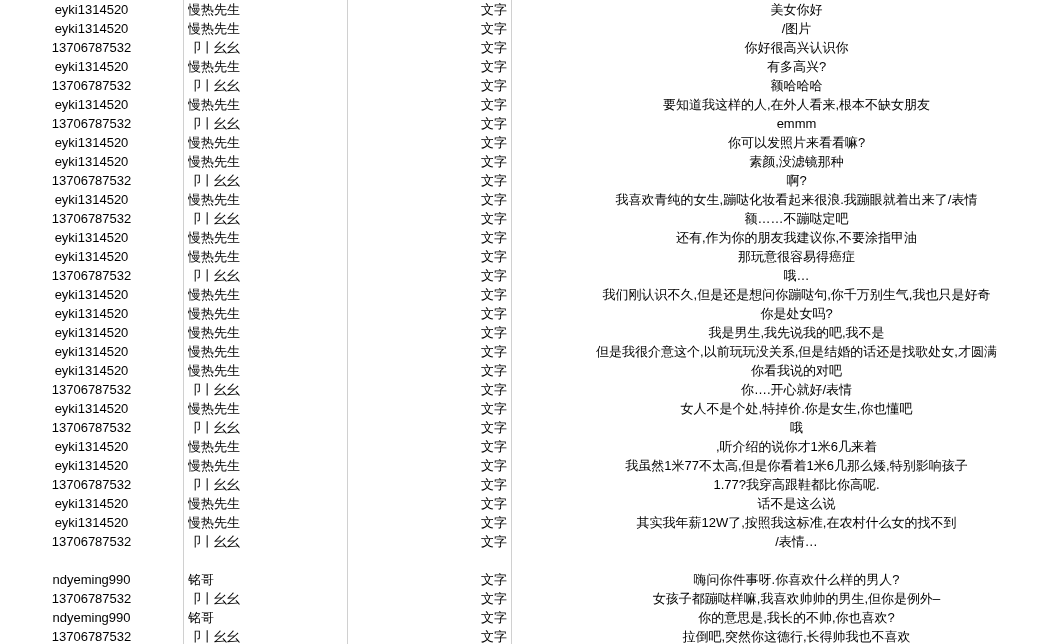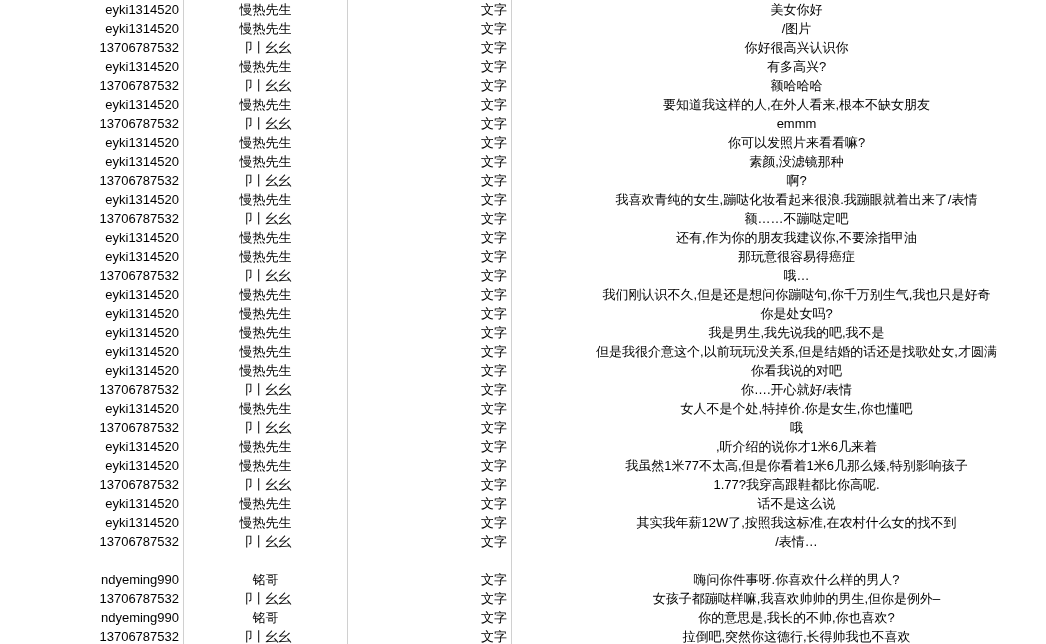--- a/index.html
+++ b/index.html
@@ -23,22 +23,22 @@
   .sheet td {
     height: 19px;
     line-height: 19px;
     padding: 0 4px;
     overflow: hidden;
     white-space: nowrap;
     border-right: 1px solid #d0d0d0;
     font-size: 13px;
     vertical-align: middle;
   }
-  .c-id      { width: 175px; text-align: right; margin-left: 38px; }
-  .c-name    { width: 155px; text-align: center; }
+  .c-id      { width: 175px; text-align: center; margin-left: 38px; }
+  .c-name    { width: 155px; }
   .c-type    { width: 155px; text-align: right; padding-left: 68px; }
   .c-msg     { width: 561px; text-align: center; border-right: none; }
   .row-blank td { border-right: 1px solid #d0d0d0; }
   .row-blank .c-msg { border-right: none; }
   .clip { display: block; overflow: hidden; text-overflow: clip; white-space: nowrap; }
 </style>
 </head>
 <body>
 
 <table class="sheet">

